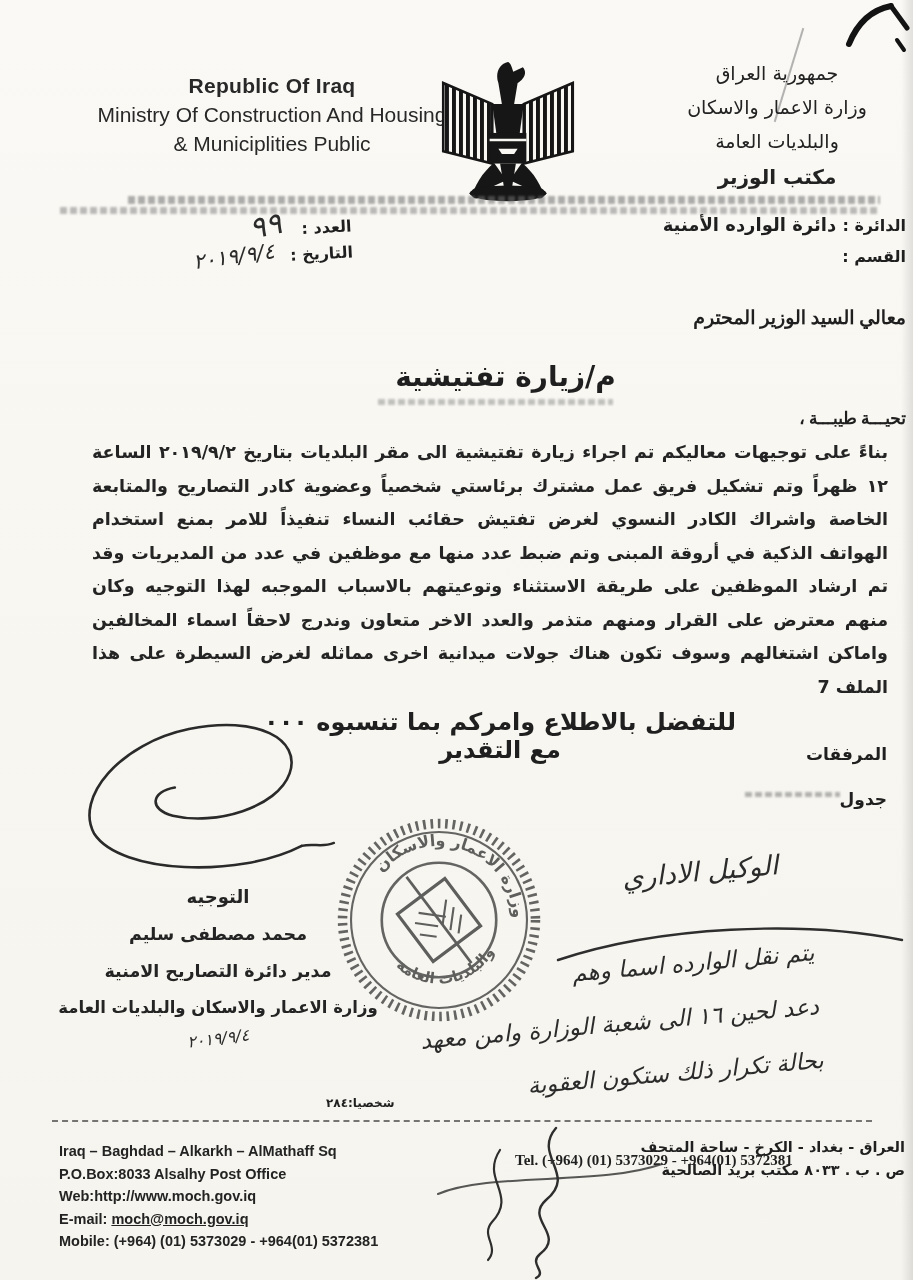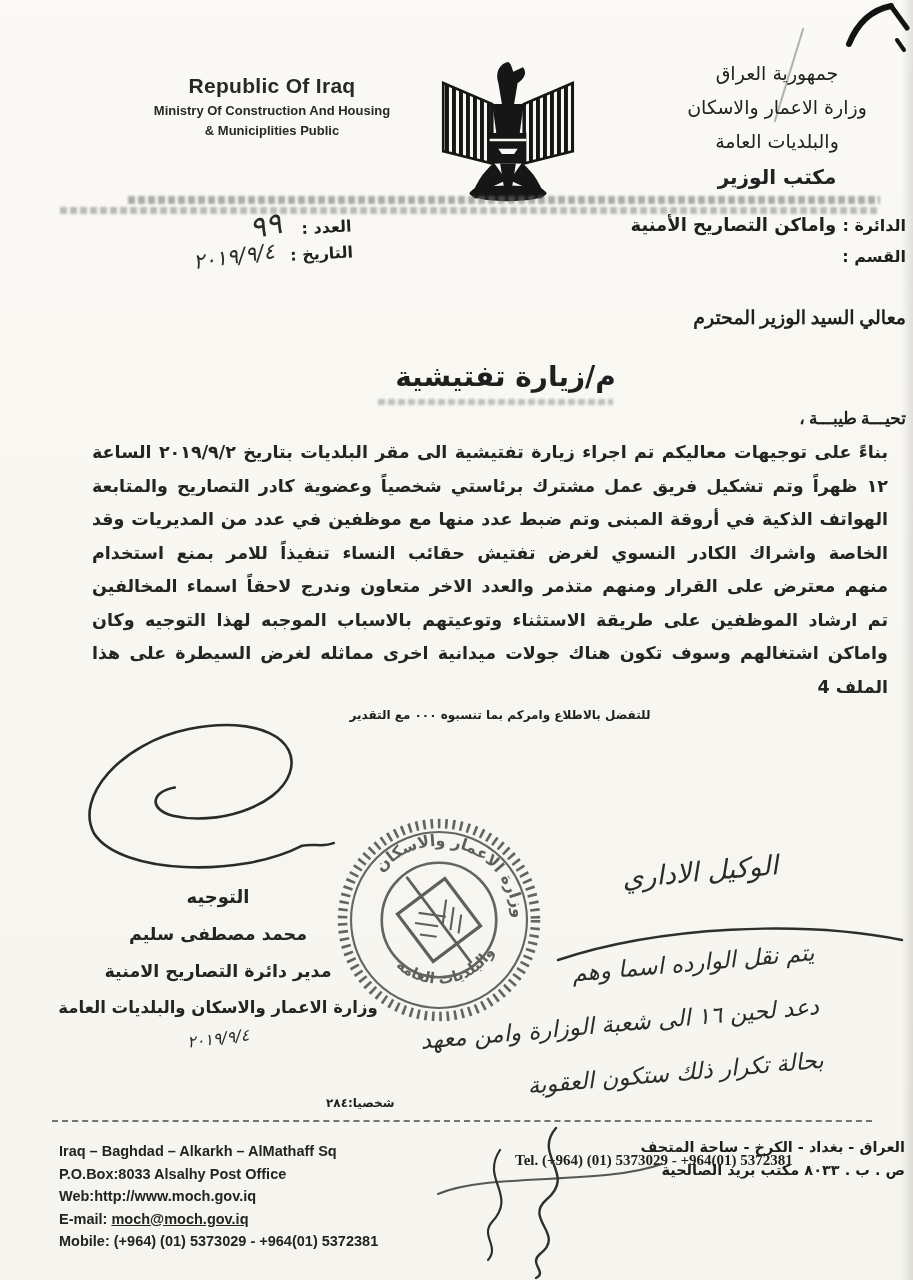--- a/index.html
+++ b/index.html
@@ -10,21 +10,21 @@
     overflow:hidden;color:#1f1f1f;
     font-family:"DejaVu Sans",sans-serif;
   }
   .abs{position:absolute;}
   .rtl{direction:rtl;}
   .right{text-align:right;font-family:Liberation Serif, serif;}
 
   
   .en-header{left:88px;top:74px;width:368px;text-align:center;font-family:"Liberation Sans","DejaVu Sans",sans-serif;color:#282828;}
   .en-header .l1{font-size:21px;font-weight:bold;letter-spacing:.3px;}
-  .en-header .l2,.en-header .l3{font-size:13px;font-weight:bold;margin-top:5px;}
+  .en-header .l2,.en-header .l3{font-size:21px;font-weight:normal;margin-top:5px;}
   .ar-header{left:648px;top:56px;width:258px;text-align:center;font-size:19px;line-height:34px;color:#222;}
   .ar-header .office{font-weight:bold;font-size:20px;margin-top:2px;}
   .emblem{left:438px;top:56px;width:140px;height:146px;}
 
   
   .smudge{background:repeating-linear-gradient(90deg,#6f6f6f 0 7px,rgba(255,255,255,0) 7px 10px);filter:blur(1.1px);opacity:.55;}
   .smudge1{left:128px;top:196px;width:752px;height:8px;}
   .smudge2{left:60px;top:207px;width:820px;height:7px;opacity:.45;}
   .smudge-subject{left:378px;top:399px;width:235px;height:6px;opacity:.4;}
   .smudge-attach{left:752px;top:776px;width:120px;height:5px;opacity:.5;}
@@ -44,21 +44,21 @@
   .sect-row{direction:rtl;text-align:right;font-size:16px;margin-top:12px;}
 
   .addressee{left:520px;top:306px;width:386px;font-size:19px;font-weight:bold;}
   .subject{left:368px;top:360px;width:275px;font-size:28px;font-weight:bold;text-align:center;}
   .salutation{left:620px;top:408px;width:286px;font-size:17px;font-weight:bold;}
 
   
   .body-text{left:92px;top:436px;width:796px;font-size:17.5px;font-weight:bold;color:#242424;}
   .jline{direction:rtl;text-align:justify;text-align-last:justify;line-height:33.5px;white-space:nowrap;}
   .jlast{text-align-last:right;white-space:normal;}
-  .closing{left:260px;top:708px;width:480px;font-size:12px;font-weight:bold;text-align:center;}
+  .closing{left:260px;top:708px;width:480px;font-size:24px;font-weight:bold;text-align:center;}
 
   .attachments{left:735px;top:744px;width:152px;font-weight:bold;font-size:17px;}
   .attach-label{direction:rtl;text-align:right;}
   .attach-item{direction:rtl;text-align:right;margin-top:20px;}
 
   
   .flourish{left:62px;top:694px;width:282px;height:188px;}
   .stamp{left:333px;top:814px;width:212px;height:212px;opacity:.82;}
   .sig-block{left:42px;top:886px;width:352px;text-align:center;font-weight:bold;color:#242424;}
   .sig-block .rank{font-size:18px;}
@@ -143,45 +143,50 @@
     </div>
     <div class="ref-row">
       <span>التاريخ :</span>
       <span class="hw hw-date">٢٠١٩/٩/٤</span>
     </div>
   </div>
 
   <div class="abs dept-block">
     <div class="dept-row">
       <span class="lbl">الدائرة :</span>
-      <span>واماكن التصاريح الأمنية</span>
+      <span>دائرة الوارده الأمنية</span>
     </div>
     <div class="sect-row">
       <span>القسم :</span>
     </div>
   </div>
 
   <div class="abs addressee rtl right">معالي السيد الوزير المحترم</div>
   <div class="abs subject rtl">م/زيارة تفتيشية</div>
   <div class="abs smudge smudge-subject"></div>
   <div class="abs salutation rtl right">تحيـــة طيبـــة ،</div>
 
   <div class="abs body-text">
     <div class="jline">بناءً على توجيهات معاليكم تم اجراء زيارة تفتيشية الى مقر البلديات بتاريخ ٢٠١٩/٩/٢ الساعة</div>
     <div class="jline">١٢ ظهراً وتم تشكيل فريق عمل مشترك برئاستي شخصياً وعضوية كادر التصاريح والمتابعة</div>
+    <div class="jline">الخاصة واشراك الكادر النسوي لغرض تفتيش حقائب النساء تنفيذاً للامر بمنع استخدام</div>
     <div class="jline">الهواتف الذكية في أروقة المبنى وتم ضبط عدد منها مع موظفين في عدد من المديريات وقد</div>
-    <div class="jline">الخاصة واشراك الكادر النسوي لغرض تفتيش حقائب النساء تنفيذاً للامر بمنع استخدام</div>
+    <div class="jline">تم ارشاد الموظفين على طريقة الاستثناء وتوعيتهم بالاسباب الموجبه لهذا التوجيه وكان</div>
     <div class="jline">منهم معترض على القرار ومنهم متذمر والعدد الاخر متعاون وندرج لاحقاً اسماء المخالفين</div>
-    <div class="jline">تم ارشاد الموظفين على طريقة الاستثناء وتوعيتهم بالاسباب الموجبه لهذا التوجيه وكان</div>
     <div class="jline">واماكن اشتغالهم وسوف تكون هناك جولات ميدانية اخرى مماثله لغرض السيطرة على هذا</div>
-    <div class="jline jlast">الملف 4</div>
+    <div class="jline jlast">الملف 7</div>
   </div>
 
   <div class="abs closing rtl">للتفضل بالاطلاع وامركم بما تنسبوه ٠٠٠ مع التقدير</div>
 
+  <div class="abs attachments">
+    <div class="attach-label">المرفقات</div>
+    <div class="abs smudge smudge-attach" style="left:10px;top:28px;position:relative;width:95px;"></div>
+    <div class="attach-item">جدول</div>
+  </div>
 
   <svg class="abs flourish" viewBox="0 0 280 185">
     <path d="M238,150 C176,182 58,178 32,138 C12,102 58,48 126,34 C194,20 238,44 226,78 C214,112 152,130 110,120 C86,114 88,96 112,92" fill="none" stroke="#2a2a2a" stroke-width="2.6" stroke-linecap="round"></path>
     <path d="M238,150 C250,147 258,152 270,147" fill="none" stroke="#2a2a2a" stroke-width="2.4" stroke-linecap="round"></path>
   </svg>
 
   <svg class="abs stamp" viewBox="0 0 200 200">
     <circle cx="100" cy="100" r="91" fill="none" stroke="#454545" stroke-width="9" stroke-dasharray="2.5,4.5"></circle>
     <circle cx="100" cy="100" r="83" fill="none" stroke="#454545" stroke-width="2"></circle>
     <circle cx="100" cy="100" r="54" fill="none" stroke="#454545" stroke-width="2.5"></circle>

